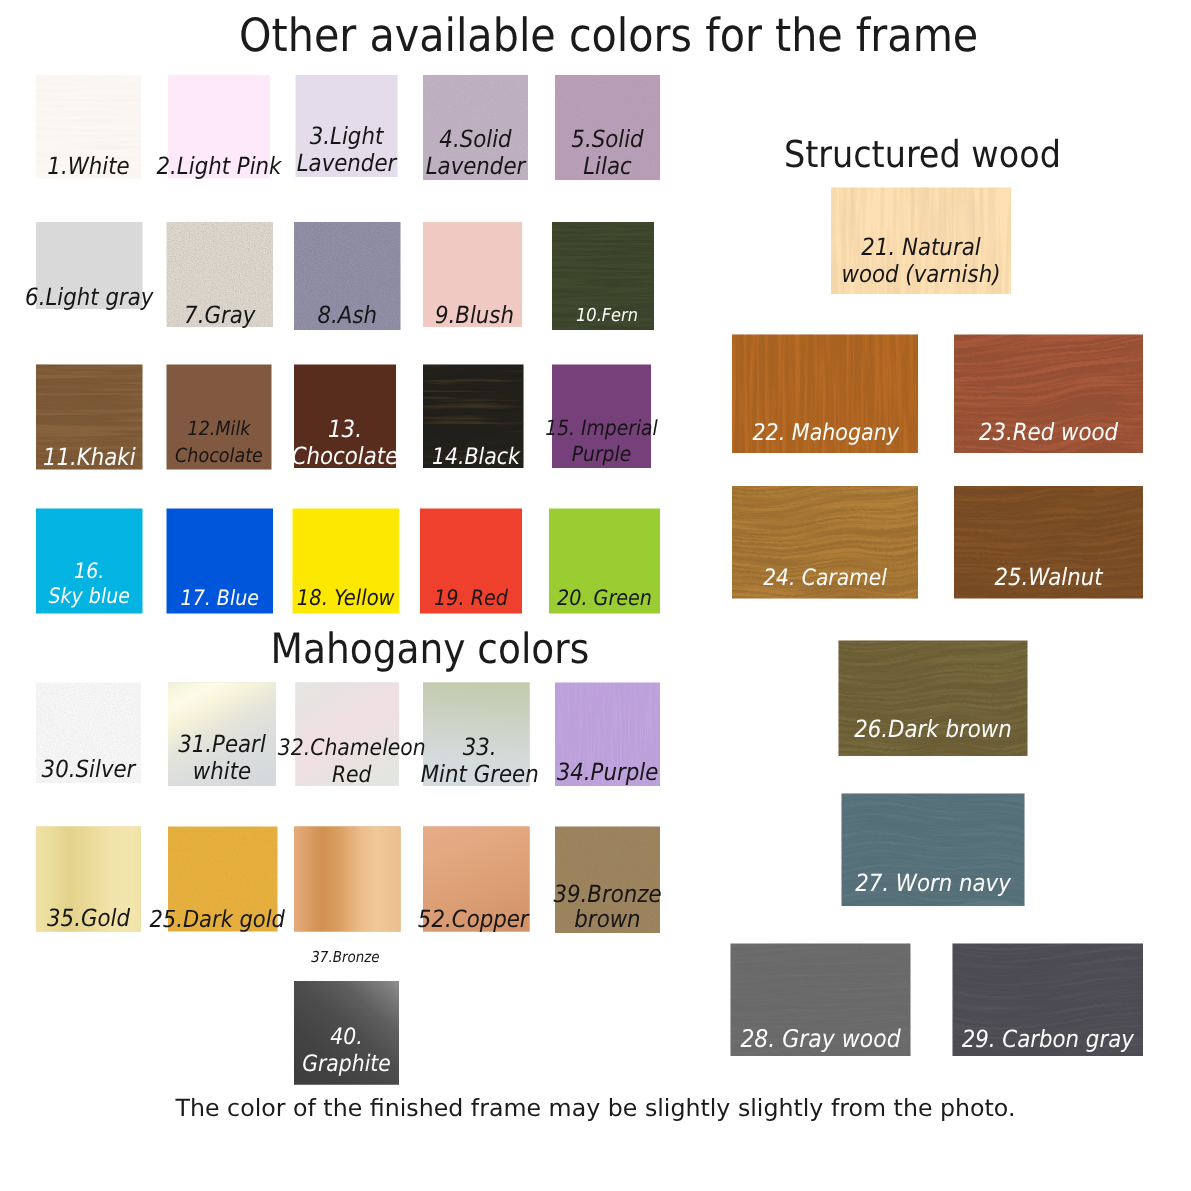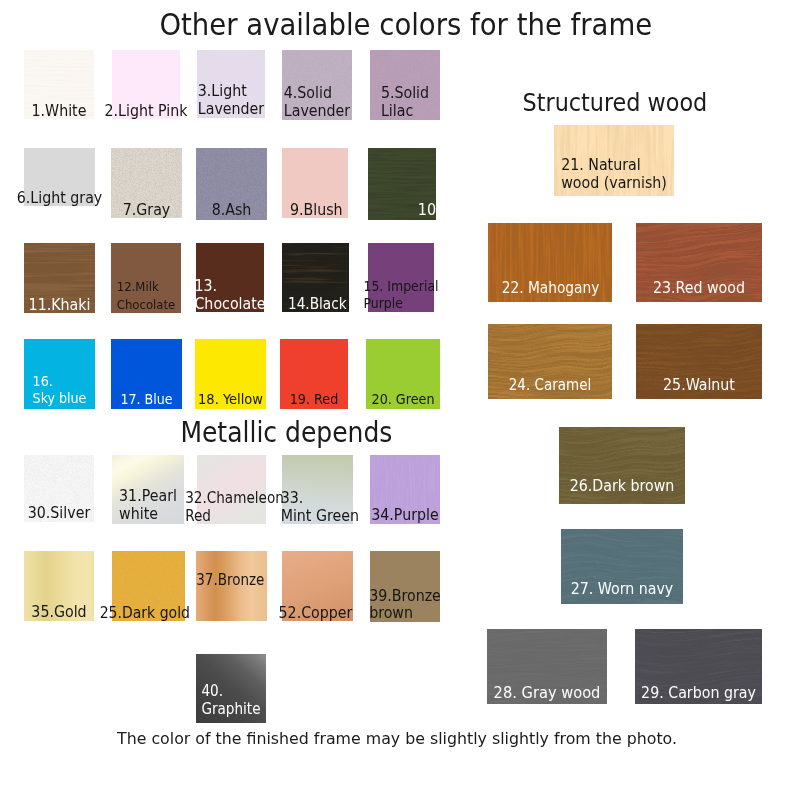--- a/index.html
+++ b/index.html
@@ -14,22 +14,22 @@
   #page-title{font-size:30.6px;}
   #sh-wood{font-size:24.8px;}
   #sh-metal{font-size:27.8px;}
 
   .swatch{position:absolute;overflow:hidden;}
   .swatch .texwrap{position:absolute;inset:0;overflow:hidden;}
   .swatch .texwrap > i{position:absolute;left:-26px;top:-26px;right:-26px;bottom:-26px;display:block;}
   .swatch-label{position:absolute;-webkit-font-smoothing:antialiased;
        opacity:0.996;
        font-family:"DejaVu Sans Condensed","DejaVu Sans",sans-serif;
-       font-size:15.8px;line-height:18.2px;text-align:left;
-       white-space:pre;}
+       font-size:15.8px;line-height:18.2px;text-align:center;
+       white-space:pre;font-style:italic;}
   .dark-text{color:#161616;}
   .light-text{color:#ffffff;}
 
   .footnote{position:absolute;left:0;right:0;text-align:center;
         font-family:"DejaVu Sans",sans-serif;font-size:15.8px;
         color:#1b1b1b;white-space:nowrap;line-height:1;
         -webkit-font-smoothing:antialiased;opacity:0.996;}
   .tex-noise{background:transparent;filter:url(#f-softnoise);}
   .tex-speck{filter:url(#f-speck);}
   .tex-grain-h{filter:url(#f-grainh);}
@@ -274,21 +274,21 @@
           <feMergeNode in="d"></feMergeNode>
           <feMergeNode in="l"></feMergeNode>
         </feMerge>
   </filter>
 </defs>
 </svg>
 
 <div id="page">
   <div class="heading" id="page-title" style="left: 159.4px; top: 10.4px;">Other available colors for the frame</div>
   <div class="heading section-heading" id="sh-wood" style="left: 522.6px; top: 90.6px;">Structured wood</div>
-  <div class="heading section-heading" id="sh-metal" style="left: 180.4px; top: 419.4px;">Metallic depends</div>
+  <div class="heading section-heading" id="sh-metal" style="left: 180.4px; top: 419.4px;">Mahogany colors</div>
 
   <div id="swatch-layer">
       <div class="swatch" style="left: 24px; top: 50px; width: 70px; height: 69px; background: rgb(251, 247, 243);">
         <div class="texwrap">
           <i class="tex-grain-faint"></i>
         </div>
       </div>
       <div class="swatch" style="left: 112px; top: 50px; width: 68px; height: 69px; background: rgb(253, 233, 250);"></div>
       <div class="swatch" style="left: 197px; top: 50px; width: 68px; height: 68px; background: rgb(228, 220, 234);"></div>
       <div class="swatch" style="left: 282px; top: 50px; width: 70px; height: 70px; background: rgb(192, 177, 195);">
@@ -443,21 +443,21 @@
       <div class="swatch-label dark-text" style="font-size: 15.8px; line-height: 18.1px; top: 82.0876px; left: 231px; transform: translateX(-50%);">3.Light
 Lavender</div>
       <div class="swatch-label dark-text" style="font-size: 15.8px; line-height: 18.1px; top: 84.0876px; left: 317px; transform: translateX(-50%);">4.Solid
 Lavender</div>
       <div class="swatch-label dark-text" style="font-size: 15.8px; line-height: 18.1px; top: 84.0876px; left: 405px; transform: translateX(-50%);">5.Solid
 Lilac</div>
       <div class="swatch-label dark-text" style="font-size: 15.8px; line-height: 18.2px; top: 188.838px; left: 59.5px; transform: translateX(-50%);">6.Light gray</div>
       <div class="swatch-label dark-text" style="font-size: 15.8px; line-height: 18.2px; top: 200.838px; left: 146.5px; transform: translateX(-50%);">7.Gray</div>
       <div class="swatch-label dark-text" style="font-size: 15.8px; line-height: 18.2px; top: 201.138px; left: 231.5px; transform: translateX(-50%);">8.Ash</div>
       <div class="swatch-label dark-text" style="font-size: 15.8px; line-height: 18.2px; top: 200.838px; left: 316.3px; transform: translateX(-50%);">9.Blush</div>
-      <div class="swatch-label light-text" style="font-size: 16px; line-height: 18.2px; top: 201.138px; left: 404.7px; transform: translateX(-50%); margin-left: 40px;">10.Fern</div>
+      <div class="swatch-label light-text" style="font-size: 12px; line-height: 18.2px; top: 201.138px; left: 404.7px; transform: translateX(-50%);">10.Fern</div>
       <div class="swatch-label light-text" style="font-size: 15.8px; line-height: 18.2px; top: 295.838px; left: 59.5px; transform: translateX(-50%);">11.Khaki</div>
       <div class="swatch-label dark-text" style="font-size: 13px; line-height: 18.1px; top: 277.788px; left: 146px; transform: translateX(-50%);">12.Milk
 Chocolate</div>
       <div class="swatch-label light-text" style="font-size: 15.8px; line-height: 18.1px; top: 276.788px; left: 230px; transform: translateX(-50%);">13.
 Chocolate</div>
       <div class="swatch-label light-text" style="font-size: 15.2px; line-height: 18.2px; top: 295.094px; left: 317.3px; transform: translateX(-50%);">14.Black</div>
       <div class="swatch-label dark-text" style="font-size: 13.9px; line-height: 16.6px; top: 278.151px; left: 401px; transform: translateX(-50%);">15. Imperial
 Purple</div>
       <div class="swatch-label light-text" style="font-size: 14.1px; line-height: 17px; top: 373.465px; left: 59.5px; transform: translateX(-50%);">16.
 Sky blue</div>
@@ -478,21 +478,21 @@
       <div class="swatch-label dark-text" style="font-size: 15.8px; line-height: 18.2px; top: 504.138px; left: 59px; transform: translateX(-50%);">30.Silver</div>
       <div class="swatch-label dark-text" style="font-size: 15.8px; line-height: 18.2px; top: 487.238px; left: 148px; transform: translateX(-50%);">31.Pearl
 white</div>
       <div class="swatch-label dark-text" style="font-size: 15.1px; line-height: 18.1px; top: 489.087px; left: 234.5px; transform: translateX(-50%);">32.Chameleon
 Red</div>
       <div class="swatch-label dark-text" style="font-size: 15.8px; line-height: 18.1px; top: 488.788px; left: 319.8px; transform: translateX(-50%);">33.
 Mint Green</div>
       <div class="swatch-label dark-text" style="font-size: 15.8px; line-height: 18.2px; top: 505.638px; left: 405px; transform: translateX(-50%);">34.Purple</div>
       <div class="swatch-label dark-text" style="font-size: 15.8px; line-height: 18.2px; top: 603.138px; left: 59px; transform: translateX(-50%);">35.Gold</div>
       <div class="swatch-label dark-text" style="font-size: 15.6px; line-height: 18.2px; top: 603.923px; left: 144.8px; transform: translateX(-50%);">25.Dark gold</div>
-      <div class="swatch-label dark-text" style="font-size: 15px; line-height: 18.2px; top: 571px; left: 230.3px; transform: translateX(-50%);">37.Bronze</div>
+      <div class="swatch-label dark-text" style="font-size: 10px; line-height: 18.2px; top: 630px; left: 230.3px; transform: translateX(-50%);">37.Bronze</div>
       <div class="swatch-label dark-text" style="font-size: 15.8px; line-height: 18.2px; top: 603.838px; left: 315.5px; transform: translateX(-50%);">52.Copper</div>
       <div class="swatch-label dark-text" style="font-size: 15.8px; line-height: 17px; top: 587.238px; left: 405px; transform: translateX(-50%);">39.Bronze
 brown</div>
       <div class="swatch-label light-text" style="font-size: 15.1px; line-height: 18.4px; top: 682.037px; left: 231px; transform: translateX(-50%);">40.
 Graphite</div>
     </div>
 
   <div class="footnote" id="foot1" style="top: 731px;">The color of the finished frame may be slightly slightly from the photo.</div>
 </div>
 

